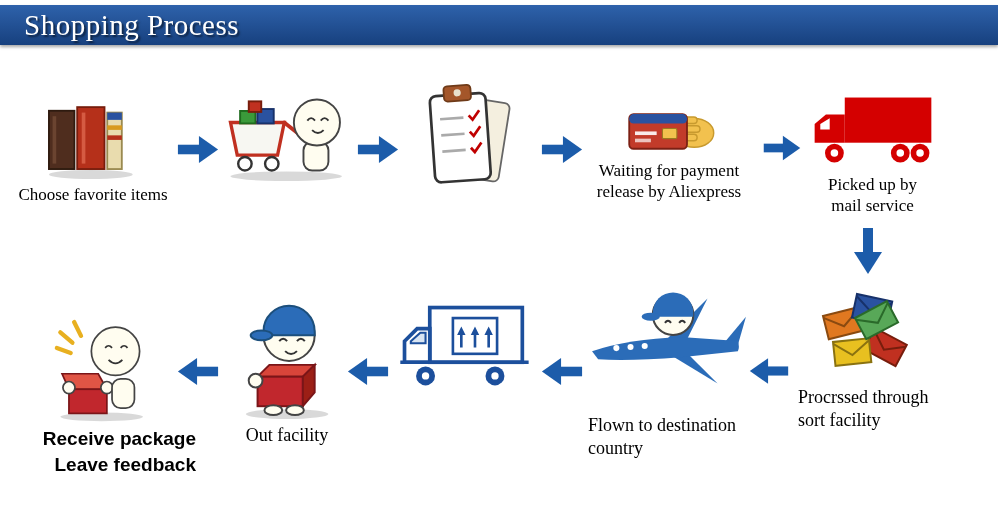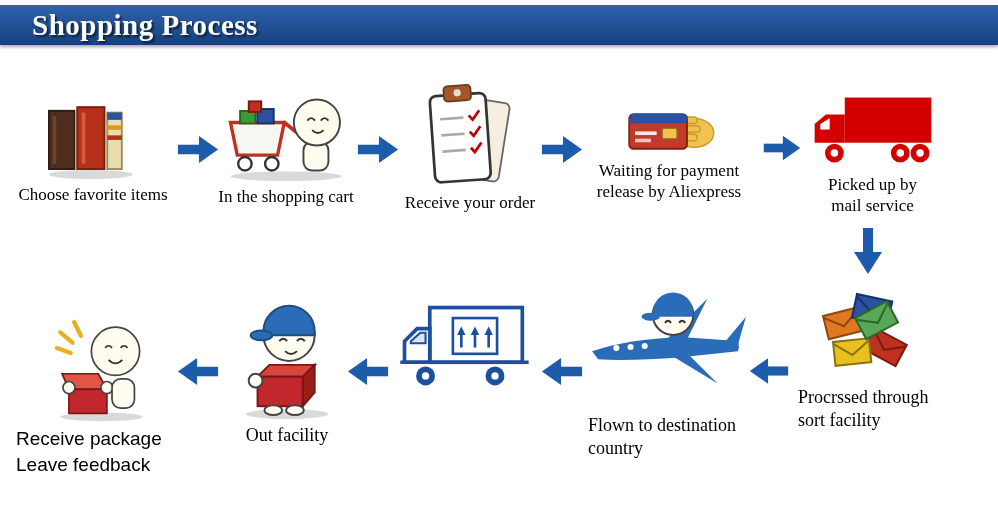--- a/index.html
+++ b/index.html
@@ -7,36 +7,36 @@
     position:relative;width:998px;height:512px;background:#ffffff;
     font-family:"Liberation Serif",serif;overflow:hidden;
   }
   .header{
     position:absolute;left:0;top:5px;right:0;height:40px;
     background:linear-gradient(#2e62ab,#17407e);
     box-shadow:0 2px 3px rgba(0,0,0,.35);
     display:flex;align-items:center;
   }
   .header-title{
-    color:#ffffff;font-size:29px;font-weight:bold;padding-left:32px;
+    color:#ffffff;font-size:29px;font-weight:normal;padding-left:24px;
     font-family:"Liberation Serif",serif;letter-spacing:.5px;
     text-shadow:2px 2px 2px rgba(0,0,0,.55);
   }
   .step{position:absolute;text-align:center;}
   .icon{display:flex;justify-content:center;align-items:flex-end;}
   .icon svg{height:100%;}
   .label{
     margin-top:4px;font-size:17px;color:#000;line-height:1.25;
     white-space:pre-line;
   }
   .label.lg{font-size:18px;}
   .label.left{text-align:left;}
   .label.bold{
-    font-family:"Liberation Sans",sans-serif;font-weight:normal;
-    font-size:19px;line-height:1.35;text-align:left;
+    font-family:"Liberation Sans",sans-serif;font-weight:bold;
+    font-size:19px;line-height:1.35;text-align:right;
   }
   .arrow{position:absolute;}
   .arrow svg{display:block;}
 </style>
 </head>
 <body>
 
 <div class="canvas">
 
   <div class="header">
@@ -78,21 +78,20 @@
         <circle cx="27" cy="81" r="7" fill="#fff" stroke="#333" stroke-width="2.5"></circle>
         <circle cx="55" cy="81" r="7" fill="#fff" stroke="#333" stroke-width="2.5"></circle>
         <path d="M68 38 L88 54" stroke="#c03020" stroke-width="4" stroke-linecap="round"></path>
         <rect x="88" y="58" width="26" height="30" rx="9" fill="#fffdf0" stroke="#444" stroke-width="2"></rect>
         <circle cx="102" cy="38" r="24" fill="#fffdf0" stroke="#444" stroke-width="2"></circle>
         <path d="M92 36 q4 -5 8 0" fill="none" stroke="#333" stroke-width="2"></path>
         <path d="M106 36 q4 -5 8 0" fill="none" stroke="#333" stroke-width="2"></path>
         <path d="M97 46 q6 6 12 0" fill="none" stroke="#333" stroke-width="2"></path>
       </svg>
     </div>
-    <div class="label">In the shopping cart</div>
   </div>
 
   <div class="arrow" style="left:356px;top:134px;">
     <svg viewBox="0 0 46 32" width="44" height="31">
         <path d="M2 16 H26" stroke="#1c5caa" stroke-width="10"></path>
         <polygon points="24,2 44,16 24,30" fill="#1c5caa"></polygon>
       </svg>
   </div>
 
   <div class="step" style="left:396px;top:80px;width:148px;">
@@ -107,21 +106,20 @@
           <circle cx="47" cy="14" r="4" fill="#e9e0cc"></circle>
           <path d="M26 42 h26" stroke="#aaa" stroke-width="3"></path>
           <path d="M26 60 h26" stroke="#aaa" stroke-width="3"></path>
           <path d="M26 78 h26" stroke="#aaa" stroke-width="3"></path>
           <path d="M58 40 l4 5 l8 -10" fill="none" stroke="#c00000" stroke-width="3"></path>
           <path d="M58 58 l4 5 l8 -10" fill="none" stroke="#c00000" stroke-width="3"></path>
           <path d="M58 76 l4 5 l8 -10" fill="none" stroke="#c00000" stroke-width="3"></path>
         </g>
       </svg>
     </div>
-    <div class="label">Receive your order</div>
   </div>
 
   <div class="arrow" style="left:540px;top:134px;">
     <svg viewBox="0 0 46 32" width="44" height="31">
         <path d="M2 16 H26" stroke="#1c5caa" stroke-width="10"></path>
         <polygon points="24,2 44,16 24,30" fill="#1c5caa"></polygon>
       </svg>
   </div>
 
   <div class="step" style="left:578px;top:104px;width:182px;">

